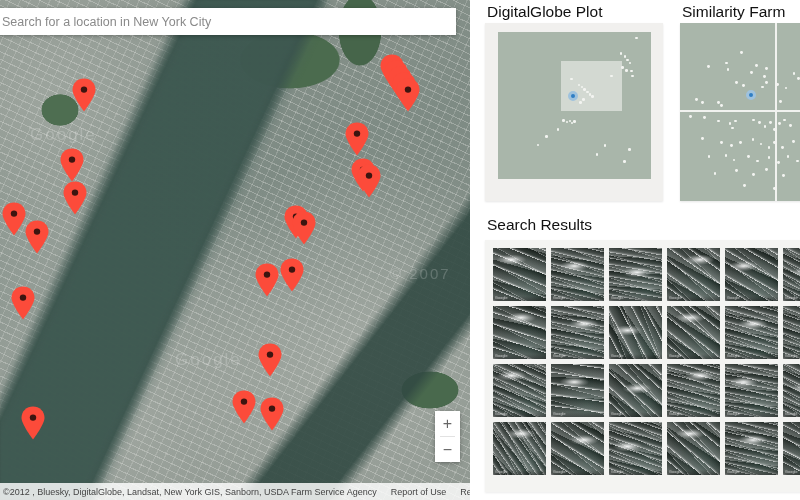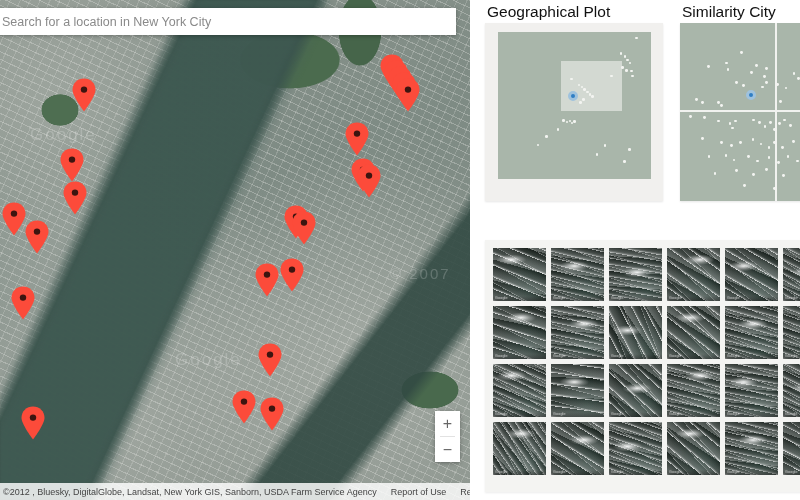--- a/index.html
+++ b/index.html
@@ -334,22 +334,23 @@
       <span class="attr">©2012 , Bluesky, DigitalGlobe, Landsat, New York GIS, Sanborn, USDA Farm Service Agency</span>
       <span class="sep"></span>
       <span class="lnk">Report of Use</span>
       <span class="sep"></span>
       <span class="lnk">Report a map error</span>
     </div>
   </div>
 
   <div id="right-panel">
 
-    <div class="section-title" id="geo-title">Geographical Plot</div>
-    <div class="section-title" id="sim-title">Similarity City</div>
+    <div class="section-title" id="geo-title">DigitalGlobe Plot</div>
+    <div class="section-title" id="sim-title">Similarity Farm</div>
+    <div class="section-title" id="results-title">Search Results</div>
 
     <div class="plot-frame" id="geo-frame">
       <div class="plot-area" id="geo-area">
         <div id="geo-highlight" style="left: 62.73px; bottom: 67.62px; width: 61.2px; height: 49.98px;"></div>
       <div class="pt" style="width: 2.6px; height: 2.6px; left: 121.865px; bottom: 124.385px;"></div>
           <div class="pt" style="width: 2.6px; height: 2.6px; left: 125.69px; bottom: 121.445px;"></div>
           <div class="pt" style="width: 2.6px; height: 2.6px; left: 127.985px; bottom: 117.77px;"></div>
           <div class="pt" style="width: 2.6px; height: 2.6px; left: 130.586px; bottom: 114.83px;"></div>
           <div class="pt" style="width: 2.6px; height: 2.6px; left: 123.395px; bottom: 110.42px;"></div>
           <div class="pt" style="width: 2.6px; height: 2.6px; left: 127.22px; bottom: 107.48px;"></div>

